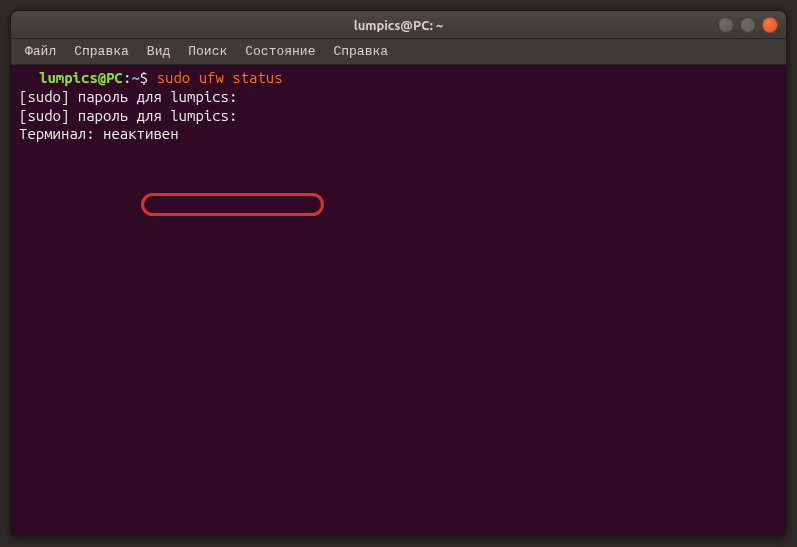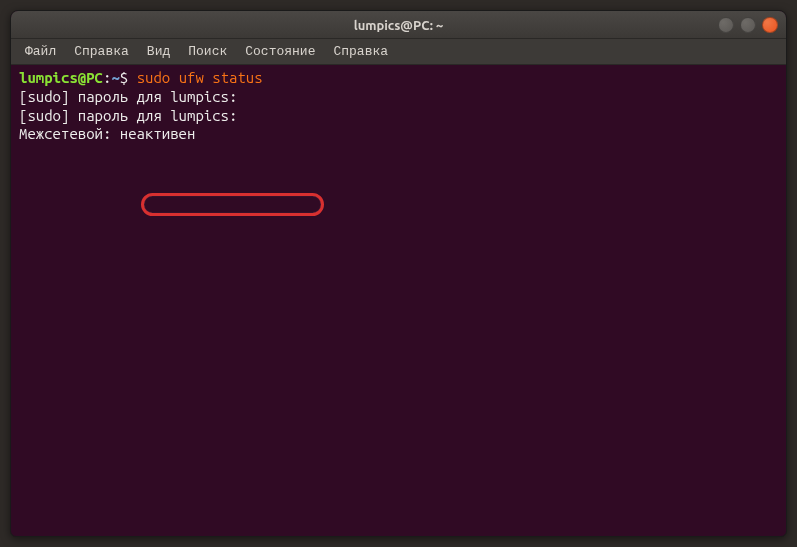--- a/index.html
+++ b/index.html
@@ -81,21 +81,21 @@
       line-height: 1.25;
       color: #eeeeec;
       height: calc(100% - 54px);
       overflow: hidden;
       position: relative;
     }
     .line {
       white-space: pre;
       font-family: "Ubuntu Mono", "DejaVu Sans Mono", monospace;
     }
-    .prompt-user { color: #8ae234; font-weight: bold; }
+    .prompt-user { color: #8ae234; font-weight: bold; margin-left: 20px; }
     .prompt-sep { color: #eeeeec; }
     .prompt-path { color: #729fcf; font-weight: bold; }
     .prompt-dollar { color: #eeeeec; }
     .cmd { color: #f97316; }
     .highlight-box {
       position: absolute;
       border: 3px solid #d83030;
       border-radius: 14px;
       pointer-events: none;
       box-shadow: 0 0 1px rgba(255,255,255,0.3) inset;
@@ -119,18 +119,18 @@
     <span class="menu-item">Вид</span>
     <span class="menu-item">Поиск</span>
     <span class="menu-item">Состояние</span>
     <span class="menu-item">Справка</span>
   </div>
   <div class="terminal-body">
     <div id="terminal-lines">
         <div class="line"><span class="prompt-user">lumpics@PC</span><span class="prompt-sep">:</span><span class="prompt-path">~</span><span class="prompt-dollar">$ </span><span class="cmd">sudo ufw status</span></div>
         <div class="line">[sudo] пароль для lumpics: </div>
         <div class="line">[sudo] пароль для lumpics: </div>
-        <div class="line">Межсетевой: неактивен</div>
+        <div class="line">Терминал: неактивен</div>
       </div>
   </div>
 </div>
 
 <div class="highlight-box" style="left:141px;top:193px;width:183px;height:23px;"></div>
 
 </body></html>

